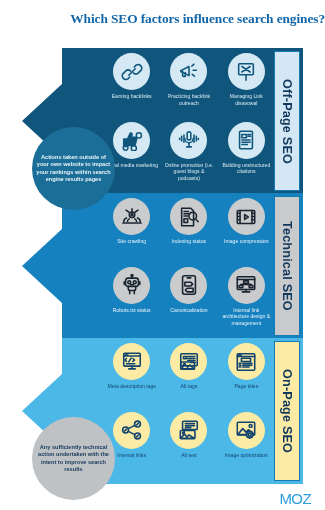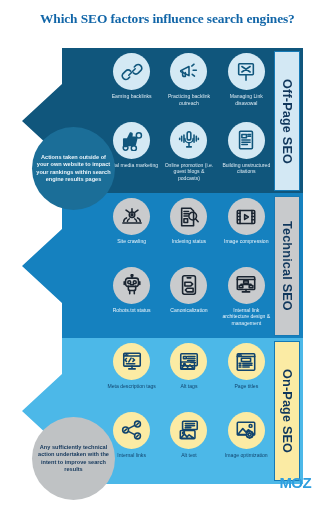--- a/index.html
+++ b/index.html
@@ -13,27 +13,26 @@
     position: relative;
     width: 325px; height: 510px;
     background: #ffffff;
   }
 
   
   #title {
     position: absolute;
     left: 0; top: 11px;
     width: 325px;
-    text-align: left;
+    text-align: right;
     font-size: 13.4px;
     font-weight: bold;
     letter-spacing: -0.1px;
     color: #1266a8;
     font-family: "Liberation Serif", serif;
-    padding-left: 40px;
   }
 
   
   .band {
     position: absolute;
     left: 22px;
     width: 281px;
     height: 146px;
   }
   .band .shape {
@@ -130,23 +129,23 @@
     line-height: 1.32;
     width: 54px;
   }
   #band-offpage   .caption { color: #dceaf3; }
   #band-technical .caption { color: #eaf4fb; }
   #band-onpage    .caption { color: #11446e; }
 
   
   #moz-logo {
     position: absolute;
-    right: 14px; bottom: 19px;
+    right: 14px; bottom: 3px;
     font-size: 15px;
-    font-weight: bold;
+    font-weight: normal;
     letter-spacing: -0.6px;
     color: #2f9ede;
     font-family: "Liberation Sans", sans-serif;
   }
 </style>
 </head>
 <body>
 
 <div id="infographic">
 

